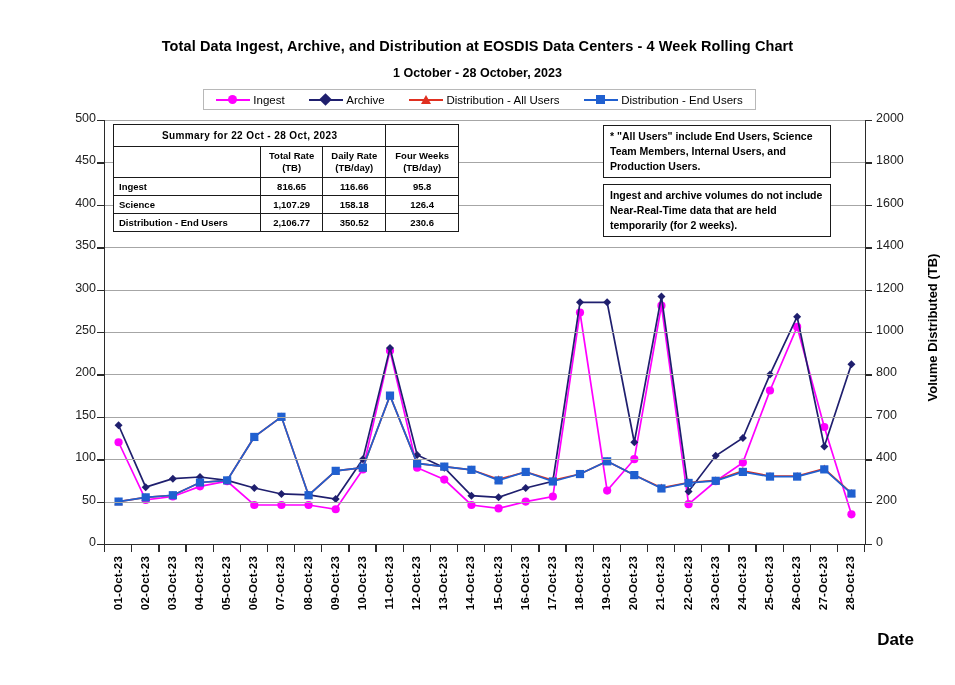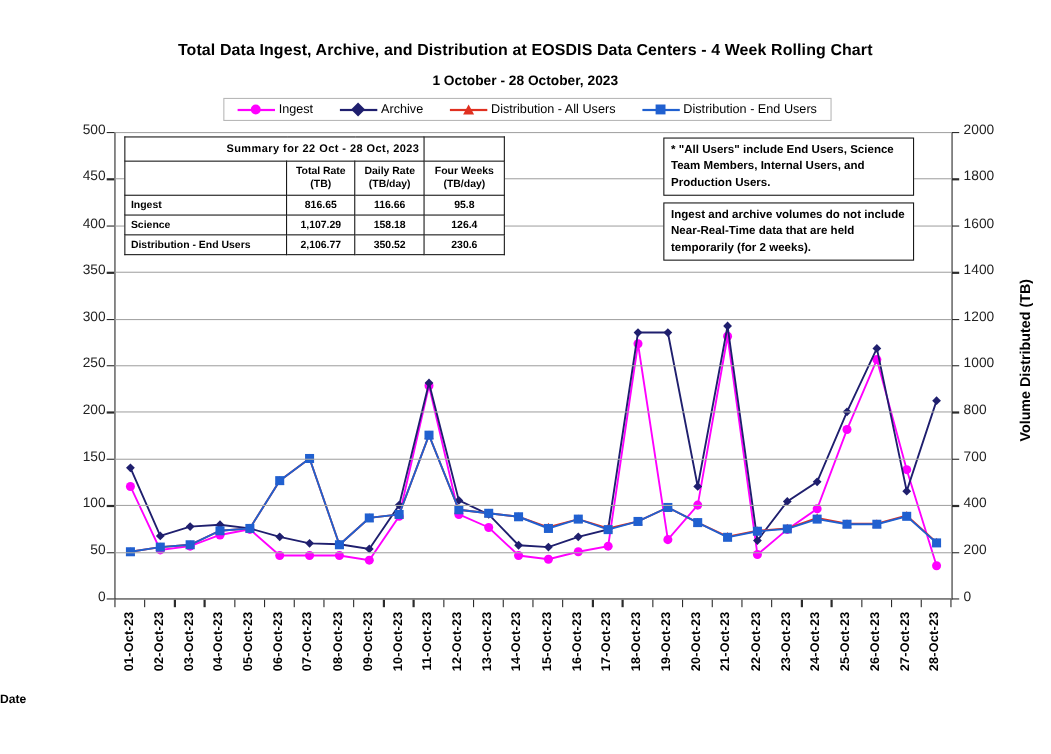--- a/index.html
+++ b/index.html
@@ -159,42 +159,42 @@
     text-align: center;
     font-size: 13px;
     font-weight: bold;
     transform: rotate(-90deg);
   }
   .axis-title-x {
     position: absolute;
     top: 630px;
     left: 0;
     width: 914px;
-    text-align: left;
-    font-size: 11px;
+    text-align: right;
+    font-size: 17px;
     font-weight: bold;
   }
   
   .summary-table {
     position: absolute;
     left: 113px;
     top: 124px;
     width: 346px;
     border-collapse: collapse;
     background: #ffffff;
     font-size: 9.5px;
     font-weight: bold;
   }
   .summary-table td {
     border: 1px solid #1a1a1a;
     padding: 3px 4px;
     vertical-align: middle;
   }
   .summary-table .tcap {
-    text-align: right;
+    text-align: center;
     font-size: 10px;
     letter-spacing: 0.4px;
     padding: 5px 4px;
   }
   .summary-table .thd {
     text-align: center;
     line-height: 1.25;
     padding: 3px 2px;
   }
   .summary-table .rlbl { text-align: left; padding-left: 5px; }

